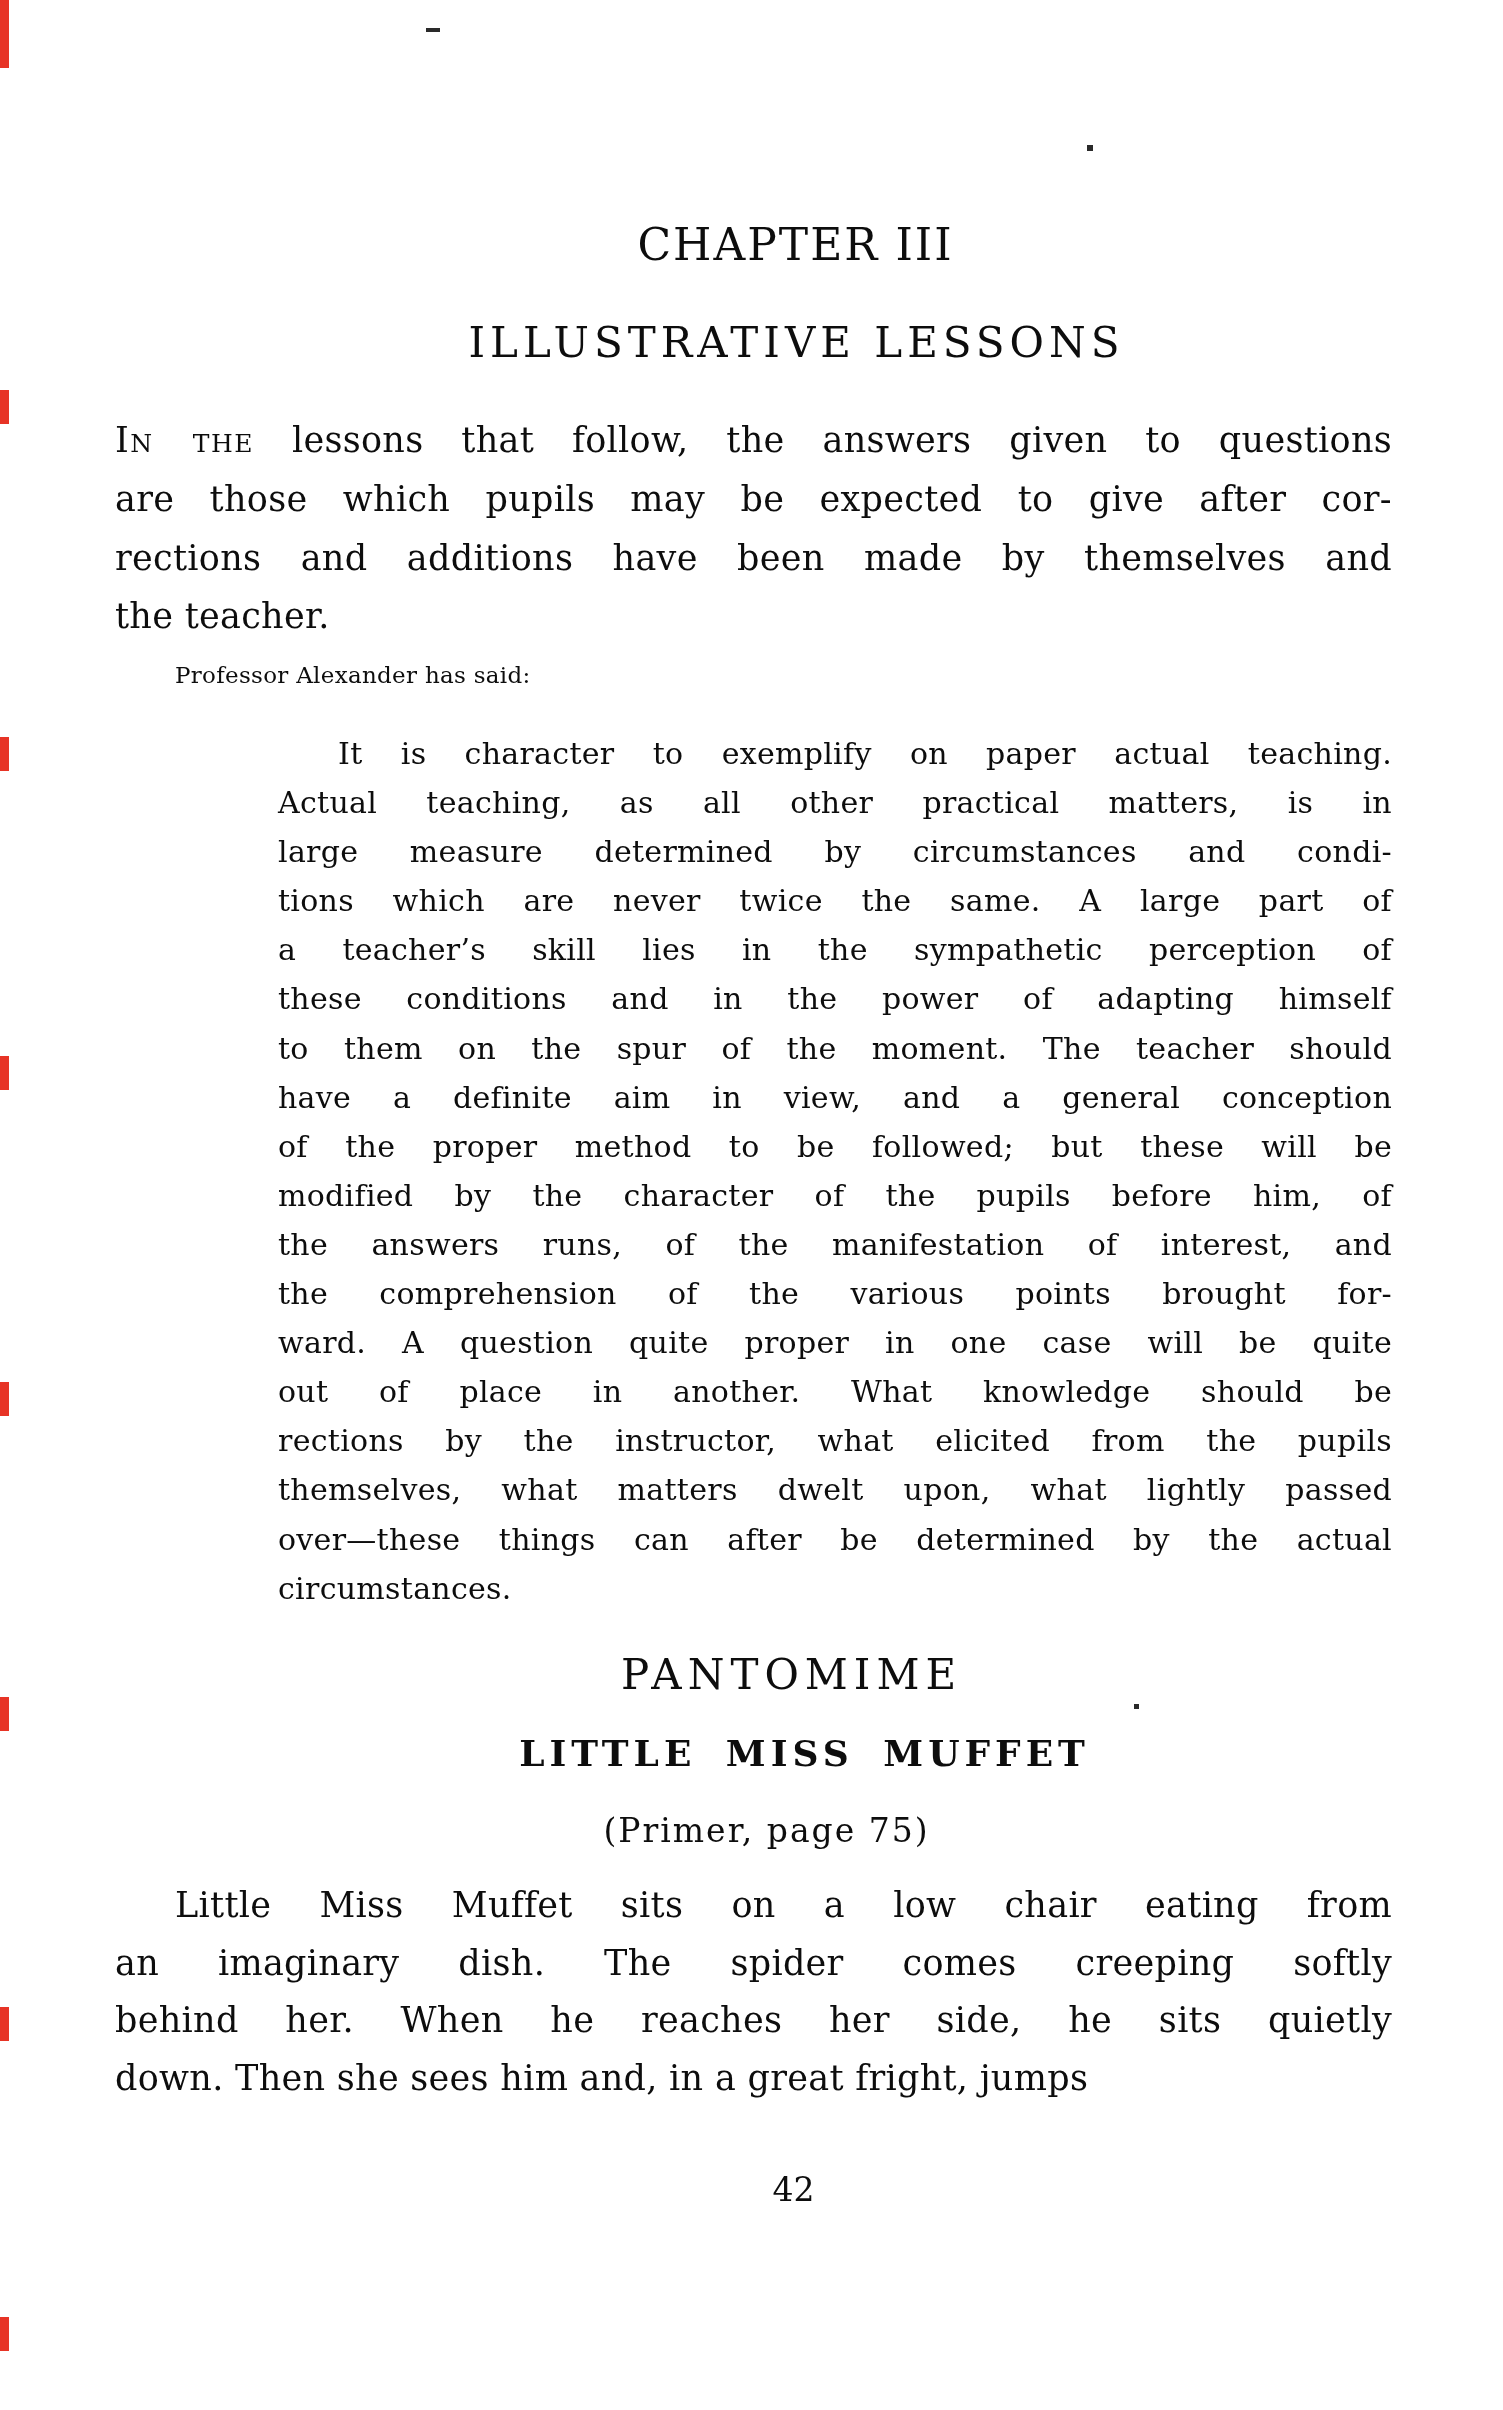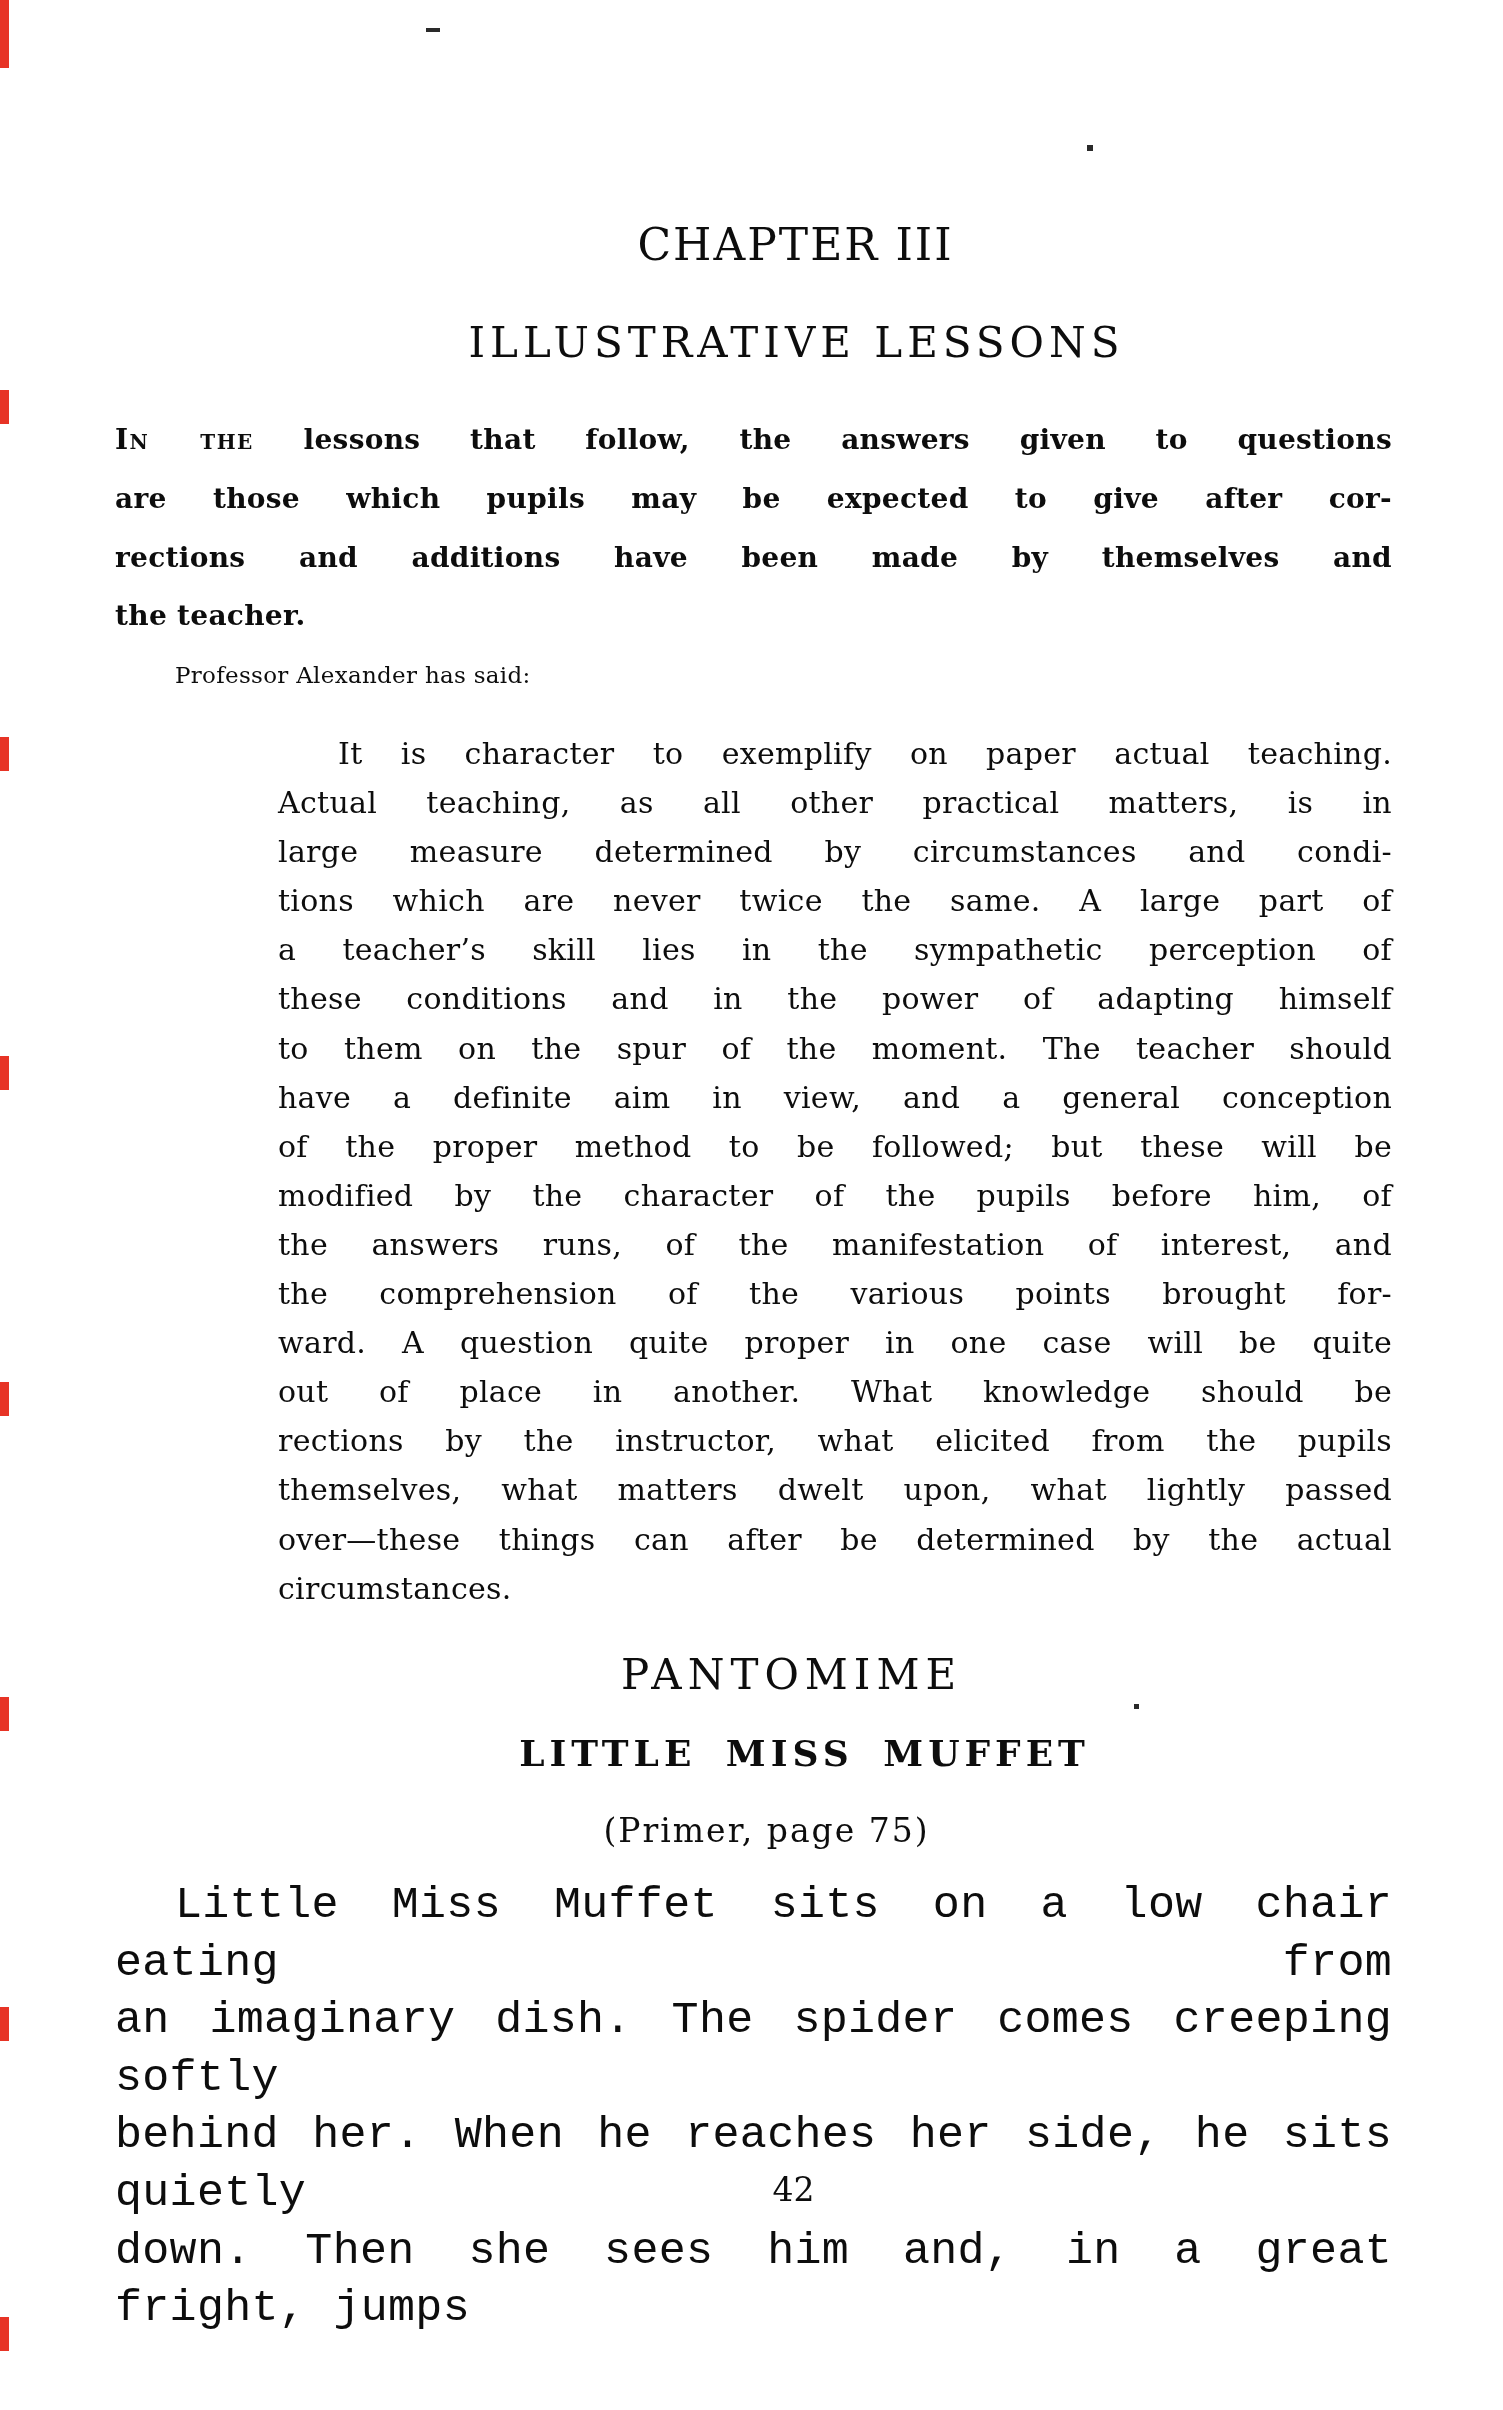--- a/index.html
+++ b/index.html
@@ -21,24 +21,24 @@
   .h-muffet   { top: 1728px; left: 53px; font-size: 36px; font-weight: bold; letter-spacing: 5px; word-spacing: 12px; line-height: 50px; }
   .h-primer   { top: 1808px; left: 15px; font-size: 33px; letter-spacing: 2px; line-height: 46px; }
   .h-pagenum  { top: 2170px; left: 42px; font-size: 33px; line-height: 40px; }
 
   
   .tblock { letter-spacing: 0.3px; }
   .tblock .ln { text-align: justify; text-align-last: justify; }
   .tblock .ln:last-child { text-align-last: left; }
   .indent-first .ln:first-child { text-indent: 60px; }
 
-  .b-intro   { top: 411px;  left: 115px; width: 1277px; font-size: 28px; line-height: 58.8px; font-weight: bold; }
+  .b-intro   { top: 411px;  left: 115px; width: 1277px; font-size: 35px; line-height: 58.8px; }
   .b-prof    { top: 646px;  left: 115px; width: 1277px; font-size: 23px; line-height: 58.8px; }
   .b-quote   { top: 729px;  left: 278px; width: 1114px; font-size: 30px; line-height: 49.1px; }
-  .b-story   { top: 1877px; left: 115px; width: 1277px; font-size: 45px; line-height: 57.6px; font-family: Liberation Mono, monospace; }
+  .b-story   { top: 1877px; left: 115px; width: 1277px; font-size: 35px; line-height: 57.6px; }
 
   .sc { font-variant: small-caps; letter-spacing: 1.5px; }
 
   
   .edge-mark { position: absolute; left: 0; width: 9px; background: #e73426; }
   .em1 { top: 0px;    height: 68px; }
   .em2 { top: 390px;  height: 34px; }
   .em3 { top: 737px;  height: 34px; }
   .em4 { top: 1056px; height: 34px; }
   .em5 { top: 1382px; height: 34px; }

